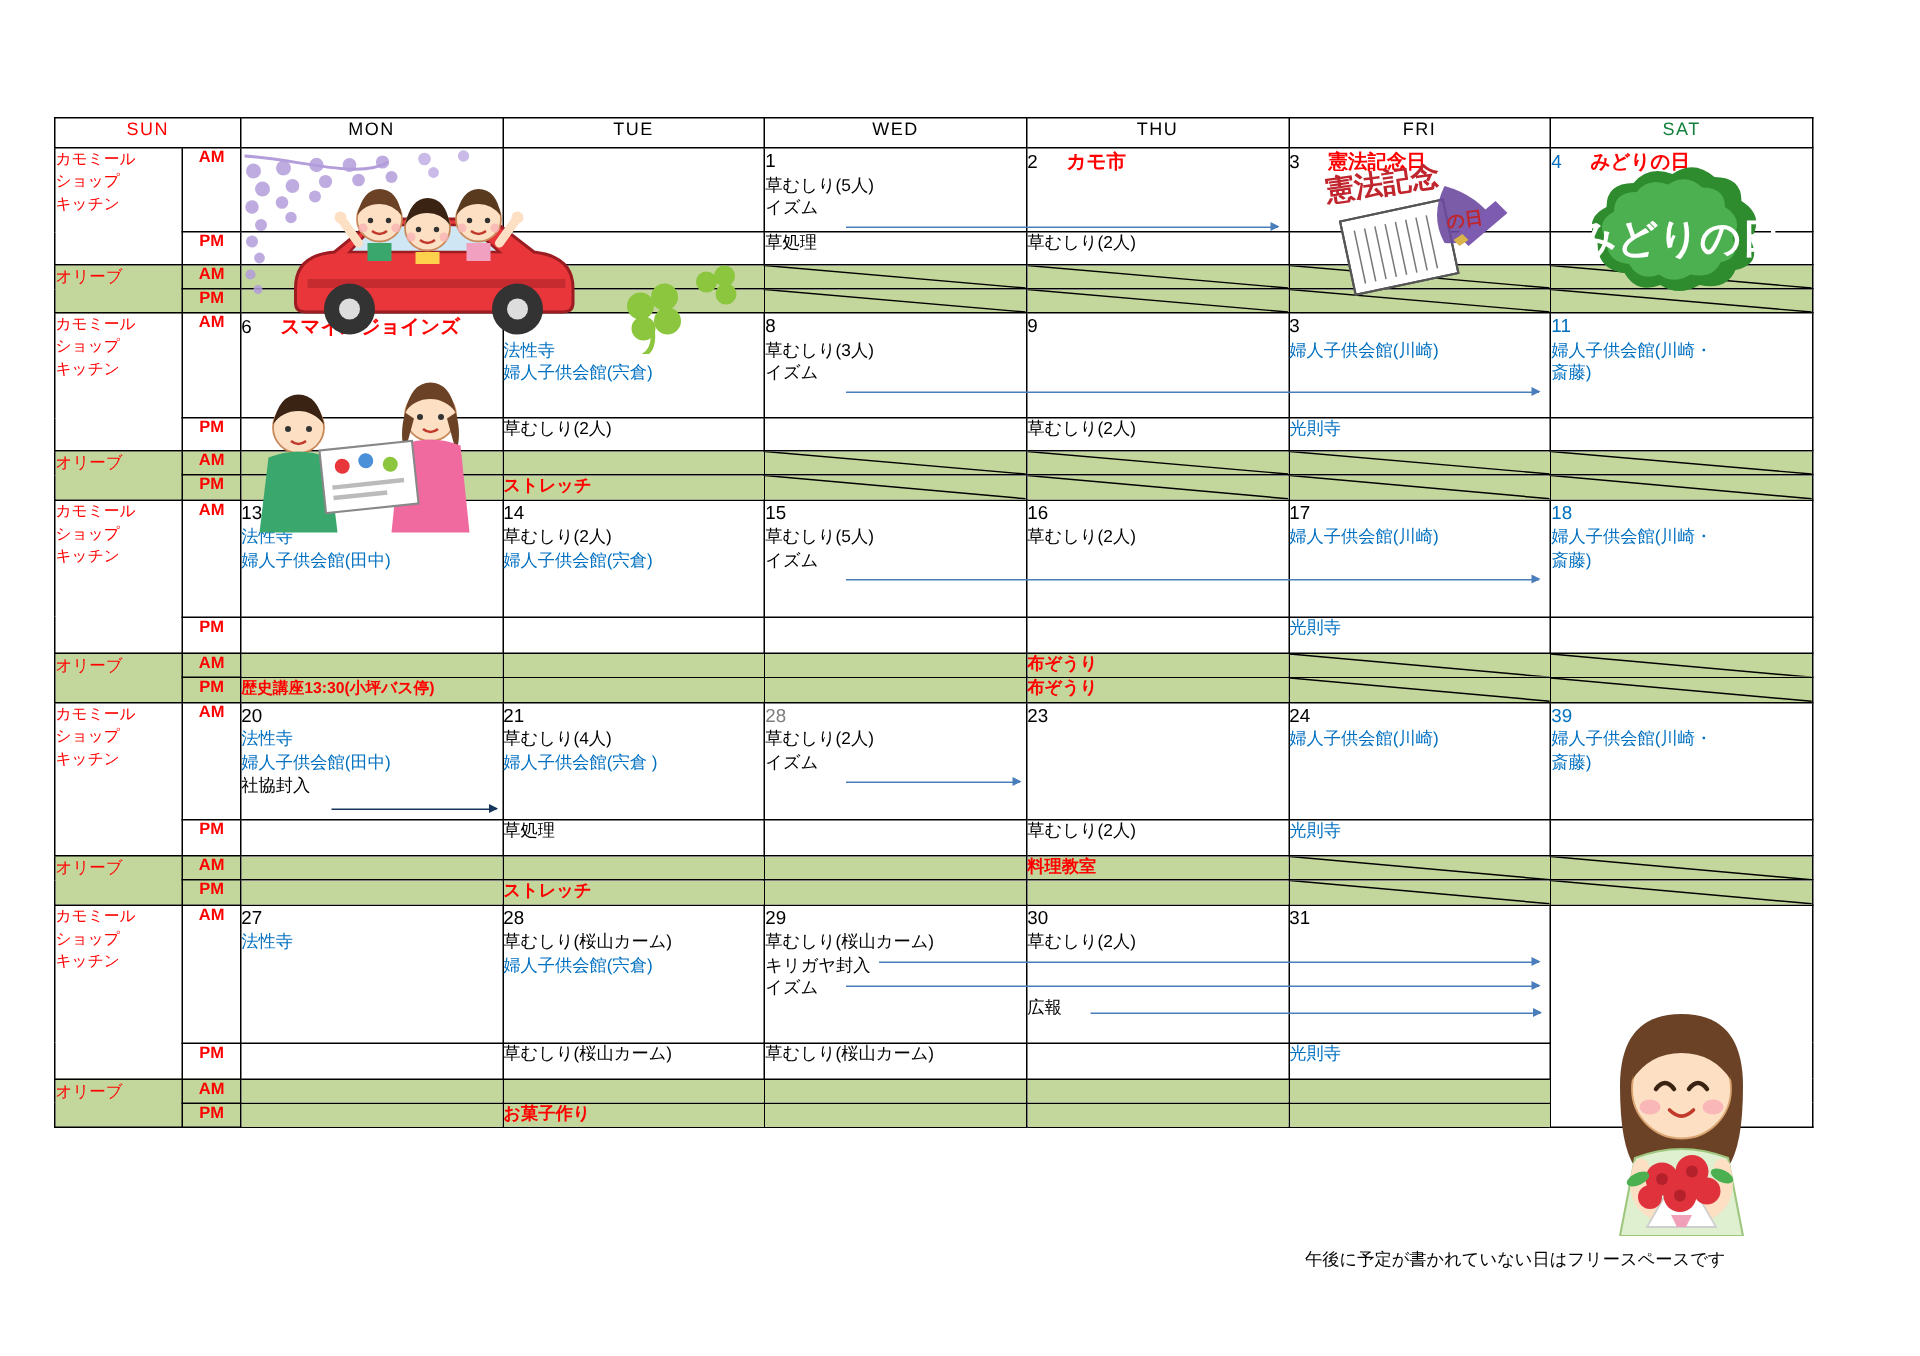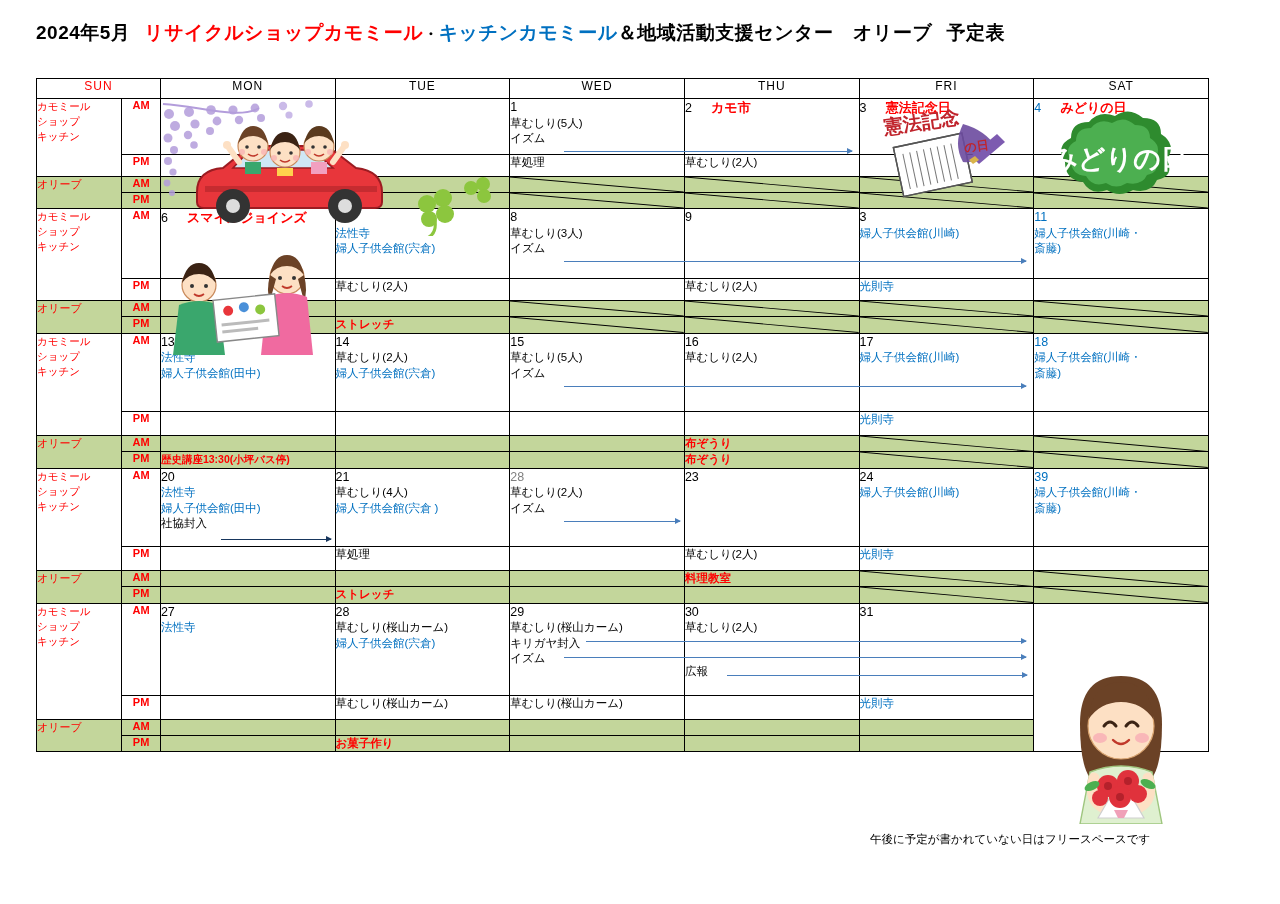--- a/index.html
+++ b/index.html
@@ -59,21 +59,21 @@
   
   .hdr th {
     height: 20px;
     font-size: 12px;
     font-weight: normal;
     text-align: center;
     vertical-align: middle;
     letter-spacing: 1px;
   }
   .hdr th.sun { color: #ff0000; }
-  .hdr th.sat { color: #000000; }
+  .hdr th.sat { color: #15803d; }
   .hdr th.wk  { color: #000; }
 
   
   .lbl-kamo {
     color: #ff0000;
     font-size: 10.5px;
     line-height: 1.45;
     padding: 6px 4px 4px 5px;
     text-align: left;
     vertical-align: middle;
@@ -155,23 +155,20 @@
   #illus-smile { left: 159px; top: 245px; width: 190px; height: 120px; }
   #illus-const { left: 871px; top: 100px; width: 150px; height: 98px; }
   #illus-green { left: 1047px; top: 106px; width: 145px; height: 92px; }
   #illus-girl  { left: 1050px; top: 668px; width: 143px; height: 156px; }
 </style>
 </head>
 <body>
 
 <div class="page">
 
-  <div class="title-row">
-    <span class="blk">2024年5月</span><span class="sp"></span><span class="red">リサイクルショップカモミール</span><span class="dot">・</span><span class="blue">キッチンカモミール</span><span class="blk">＆地域活動支援センター　オリーブ</span><span class="sp"></span><span class="blk">予定表</span>
-  </div>
 
 
   <table class="cal">
     <colgroup>
       <col class="c-label">
         <col class="c-ampm">
       <col class="c-day">
         <col class="c-day">
         <col class="c-day">
         <col class="c-day">

